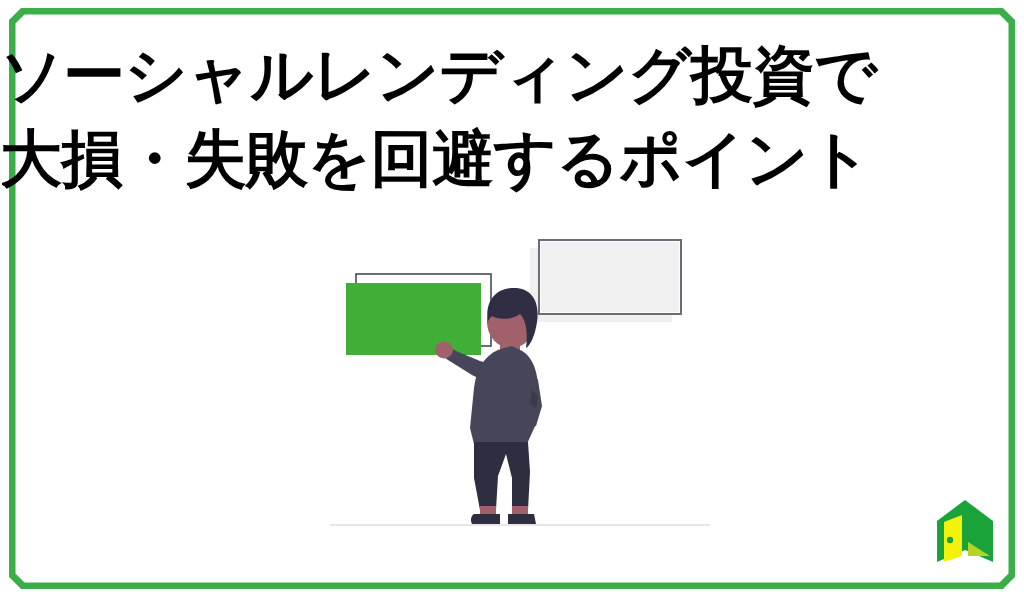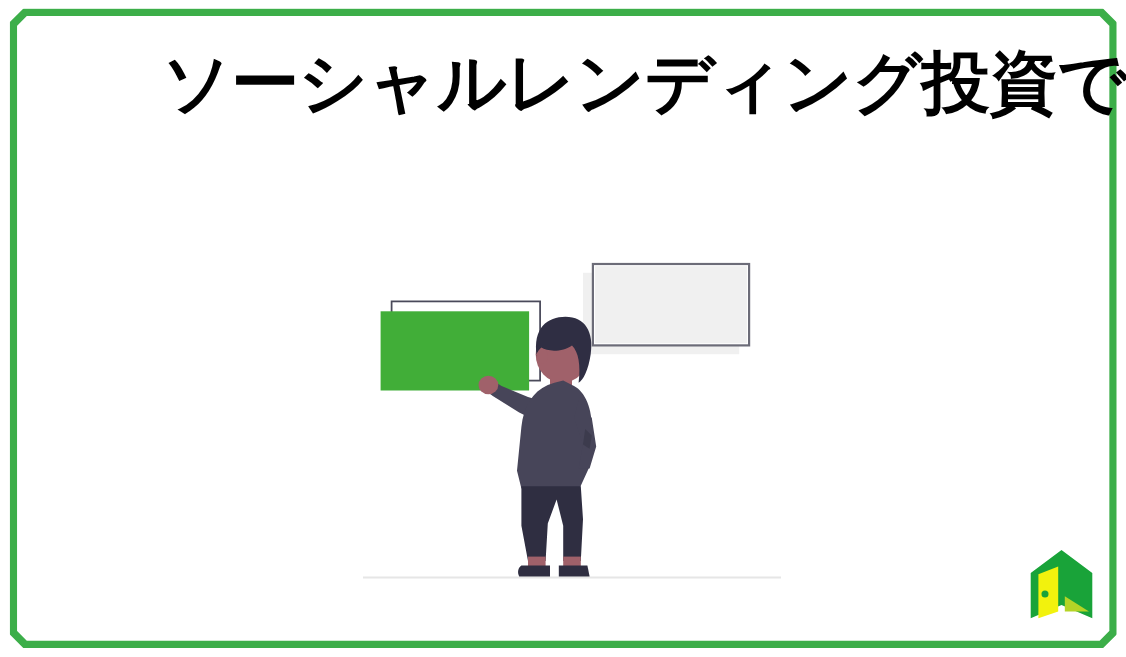--- a/index.html
+++ b/index.html
@@ -28,21 +28,21 @@
     pointer-events: none;
   }
   .frame svg { display: block; width: 100%; height: 100%; }
 
   
   .headline {
     position: absolute;
     left: 0;
     top: 33px;
     width: 1024px;
-    text-align: right;
+    text-align: left;
     color: #000000;
     font-weight: 700;
     font-size: 62px;
     line-height: 84px;
     letter-spacing: -0.5px;
     font-family: "DejaVu Sans", "Liberation Sans", sans-serif;
     white-space: nowrap;
   }
   .headline .line { display: block; }
 
@@ -72,20 +72,21 @@
 <div class="canvas">
 
   <div class="frame">
     <svg viewBox="0 0 1006 581" preserveAspectRatio="none" aria-hidden="true">
       <path d="M 14 3 L 992 3 L 1003 14 L 1003 567 L 992 578 L 14 578 L 3 567 L 3 14 Z" fill="none" stroke="#3CAE49" stroke-width="7" stroke-linejoin="miter"></path>
     </svg>
   </div>
 
   <div class="headline">
     <span class="line">ソーシャルレンディング投資で</span>
+    <span class="line">大損・失敗を回避するポイント</span>
   </div>
 
   <div class="illustration">
     <svg viewBox="0 0 380 310" aria-hidden="true">
 
       <line x1="0" y1="297" x2="380" y2="297" stroke="#E6E6E6" stroke-width="2"></line>
 
       <rect x="200" y="20" width="142" height="74" fill="#F0F0F0"></rect>
       <rect x="209" y="12" width="142" height="74" fill="#FFFFFF" stroke="#6C6C78" stroke-width="2"></rect>
       <rect x="211" y="14" width="138" height="70" fill="#F0F0F0"></rect>

